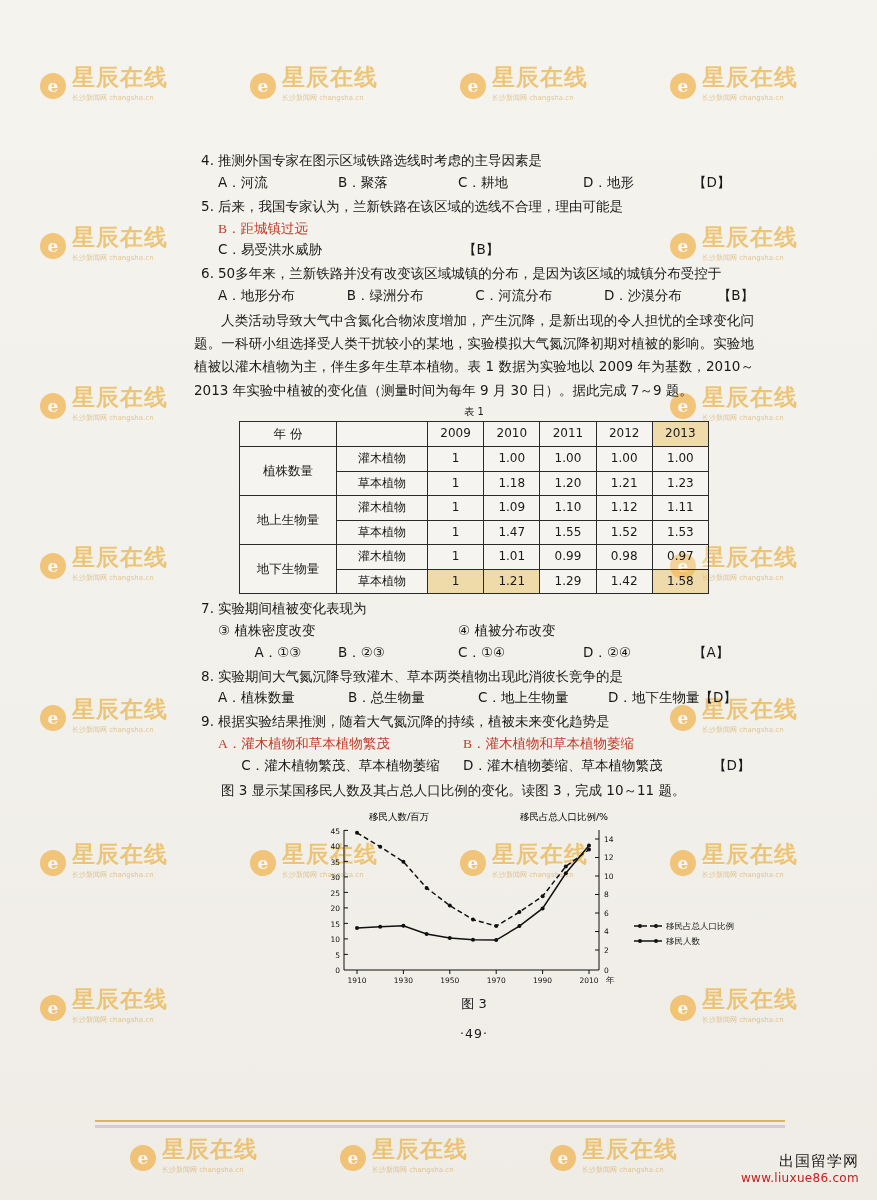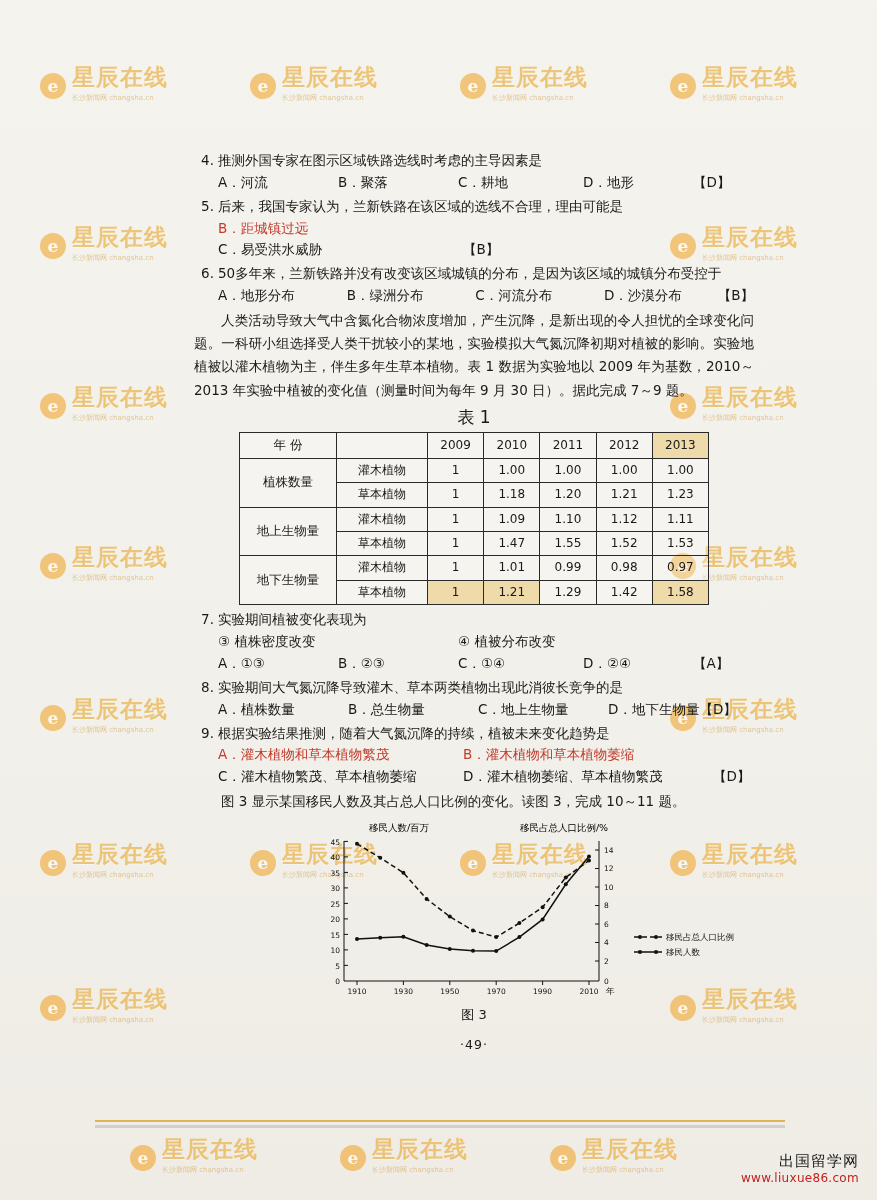--- a/index.html
+++ b/index.html
@@ -41,21 +41,21 @@
     margin-left:24px;
   }
   .q{margin-bottom:2px;position:relative;}
   .q-head{white-space:nowrap;}
   .q-num{display:inline-block;width:20px;text-align:right;margin-right:4px;}
   .opts{display:flex;margin-left:24px;}
   .opts > div{white-space:nowrap;}
   .para{
     text-indent:2em;margin:2px 0 2px 0;text-align:justify;line-height:1.72;
   }
-  .tbl-cap{text-align:center;font-size:17px;margin:2px 0 1px 0;}
+  .tbl-cap{text-align:center;font-size:10px;margin:2px 0 1px 0;}
   table.data{
     border-collapse:collapse;margin:0 auto;width:470px;
     font-size:12px;background:rgba(255,255,255,.25);
   }
   table.data td,table.data th{
     border:1px solid #2a2a2a;text-align:center;padding:2px 2px;font-weight:normal;
     height:19px;
   }
   table.data td.lbl{width:92px;font-size:12.5px;}
   table.data td.sub{width:86px;}
@@ -67,21 +67,21 @@
   .footer-lines{
     position:absolute;left:95px;top:1120px;width:690px;
   }
   .footer-lines .l1{height:2px;background:#d8a02a;opacity:.75;}
   .footer-lines .l2{height:3px;background:#cfcfcf;margin-top:3px;}
   .site{
     position:absolute;right:18px;bottom:14px;text-align:right;line-height:1.25;
   }
   .site .s1{font-size:15px;color:#1b1b1b;letter-spacing:1px;}
   .site .s2{font-size:12px;color:#c02020;letter-spacing:.3px;}
-  .mark-red{color:#c23a2a;}
+  .mark-red{color:#c23a2a;font-family:Liberation Serif, serif;}
   .hl-y{background:rgba(226,170,40,.35);}
   svg text{font-family:"DejaVu Sans","Liberation Sans",sans-serif;}
 </style>
 </head>
 <body>
 
 <div class="page">
 
   <div class="wm" style="left:40px;top:68px;">
     <div class="wm-logo">e</div>
@@ -279,21 +279,21 @@
     </tbody>
       </table>
 
     <div class="q" style="margin-top:4px;">
       <div class="q-head"><span class="q-num">7.</span><span>实验期间植被变化表现为</span></div>
       <div class="opts">
           <div style="width:240px;">③ 植株密度改变</div>
           <div>④ 植被分布改变</div>
         </div>
       <div class="opts">
-        <div style="width:120px;">A．①③</div>
+        <div style="width:120px;text-align:center;">A．①③</div>
         <div style="width:120px;">B．②③</div>
         <div style="width:125px;">C．①④</div>
         <div style="width:110px;">D．②④</div>
         <div>【A】</div>
       </div>
     </div>
 
     <div class="q">
       <div class="q-head"><span class="q-num">8.</span><span>实验期间大气氮沉降导致灌木、草本两类植物出现此消彼长竞争的是</span></div>
       <div class="opts">
@@ -305,21 +305,21 @@
       </div>
     </div>
 
     <div class="q">
       <div class="q-head"><span class="q-num">9.</span><span>根据实验结果推测，随着大气氮沉降的持续，植被未来变化趋势是</span></div>
       <div class="opts">
           <div style="width:245px;" class="mark-red">A．灌木植物和草本植物繁茂</div>
           <div class="mark-red">B．灌木植物和草本植物萎缩</div>
         </div>
       <div class="opts">
-          <div style="width:245px;">C．灌木植物繁茂、草本植物萎缩</div>
+          <div style="width:245px;text-align:center;">C．灌木植物繁茂、草本植物萎缩</div>
           <div style="width:250px;">D．灌木植物萎缩、草本植物繁茂</div>
           <div>【D】</div>
         </div>
     </div>
 
     <div class="para">图 3 显示某国移民人数及其占总人口比例的变化。读图 3，完成 10～11 题。</div>
 
     <div class="chart-wrap">
       <svg width="560" height="185" viewBox="0 0 560 185">
 

